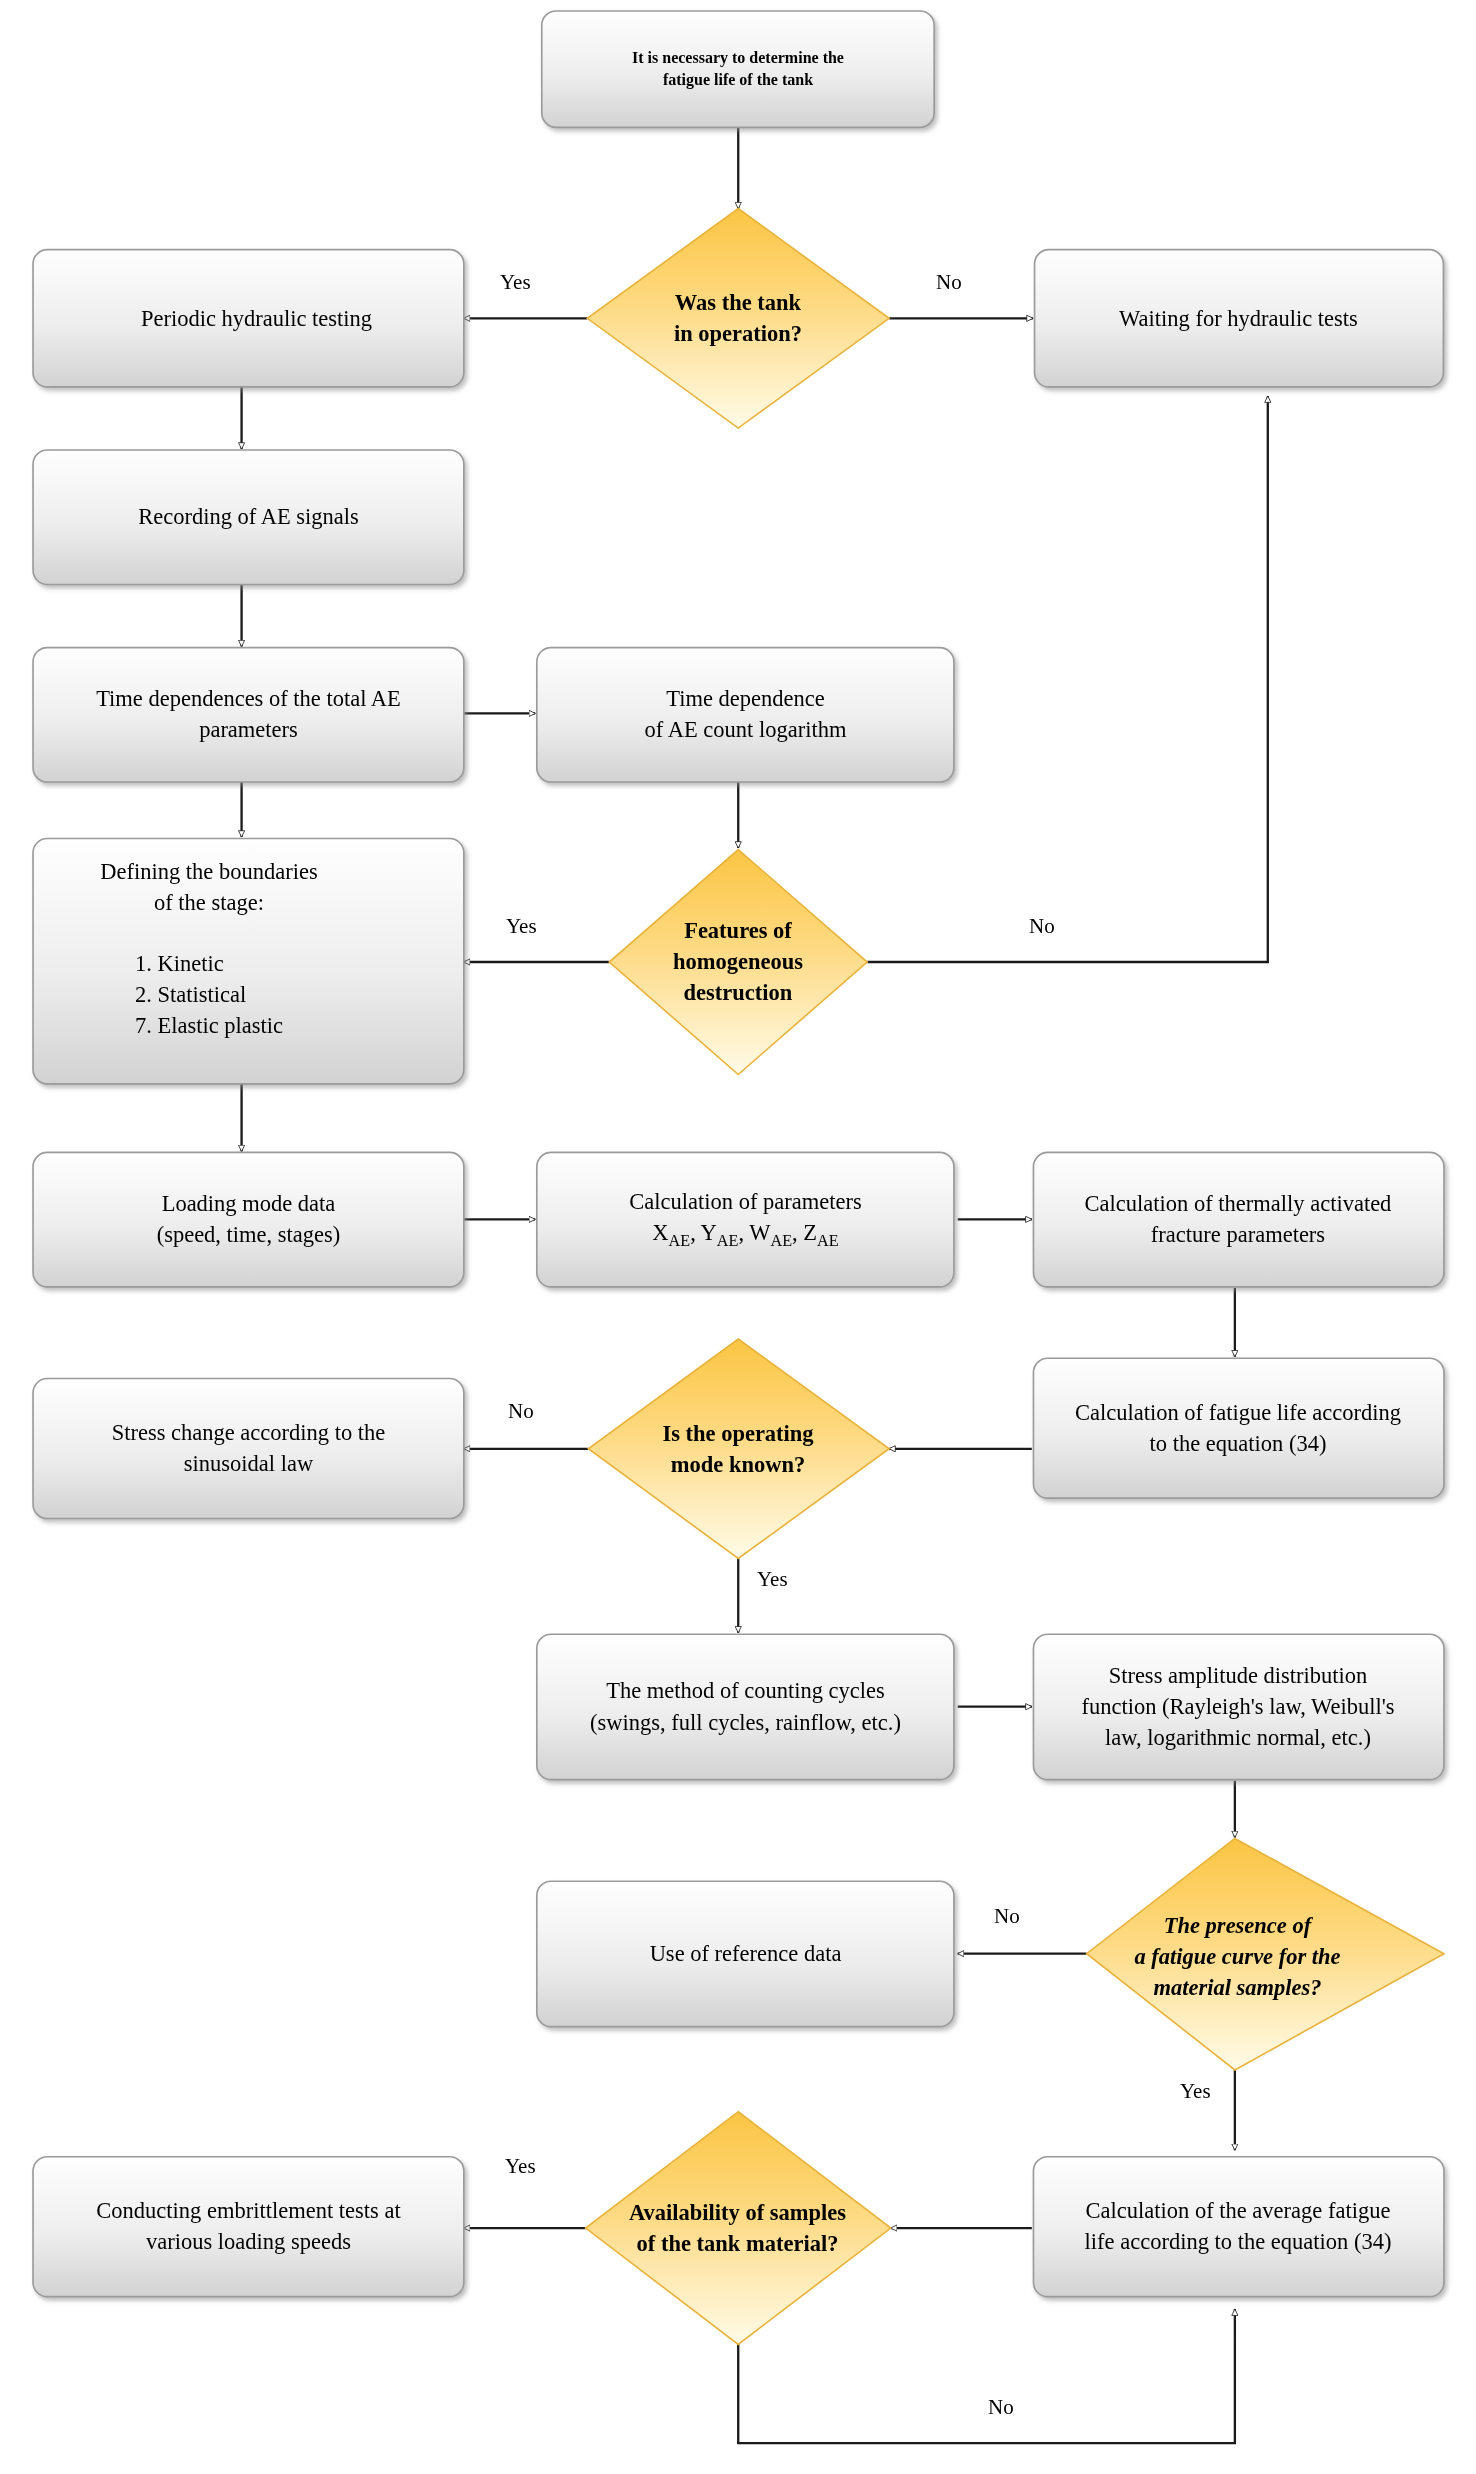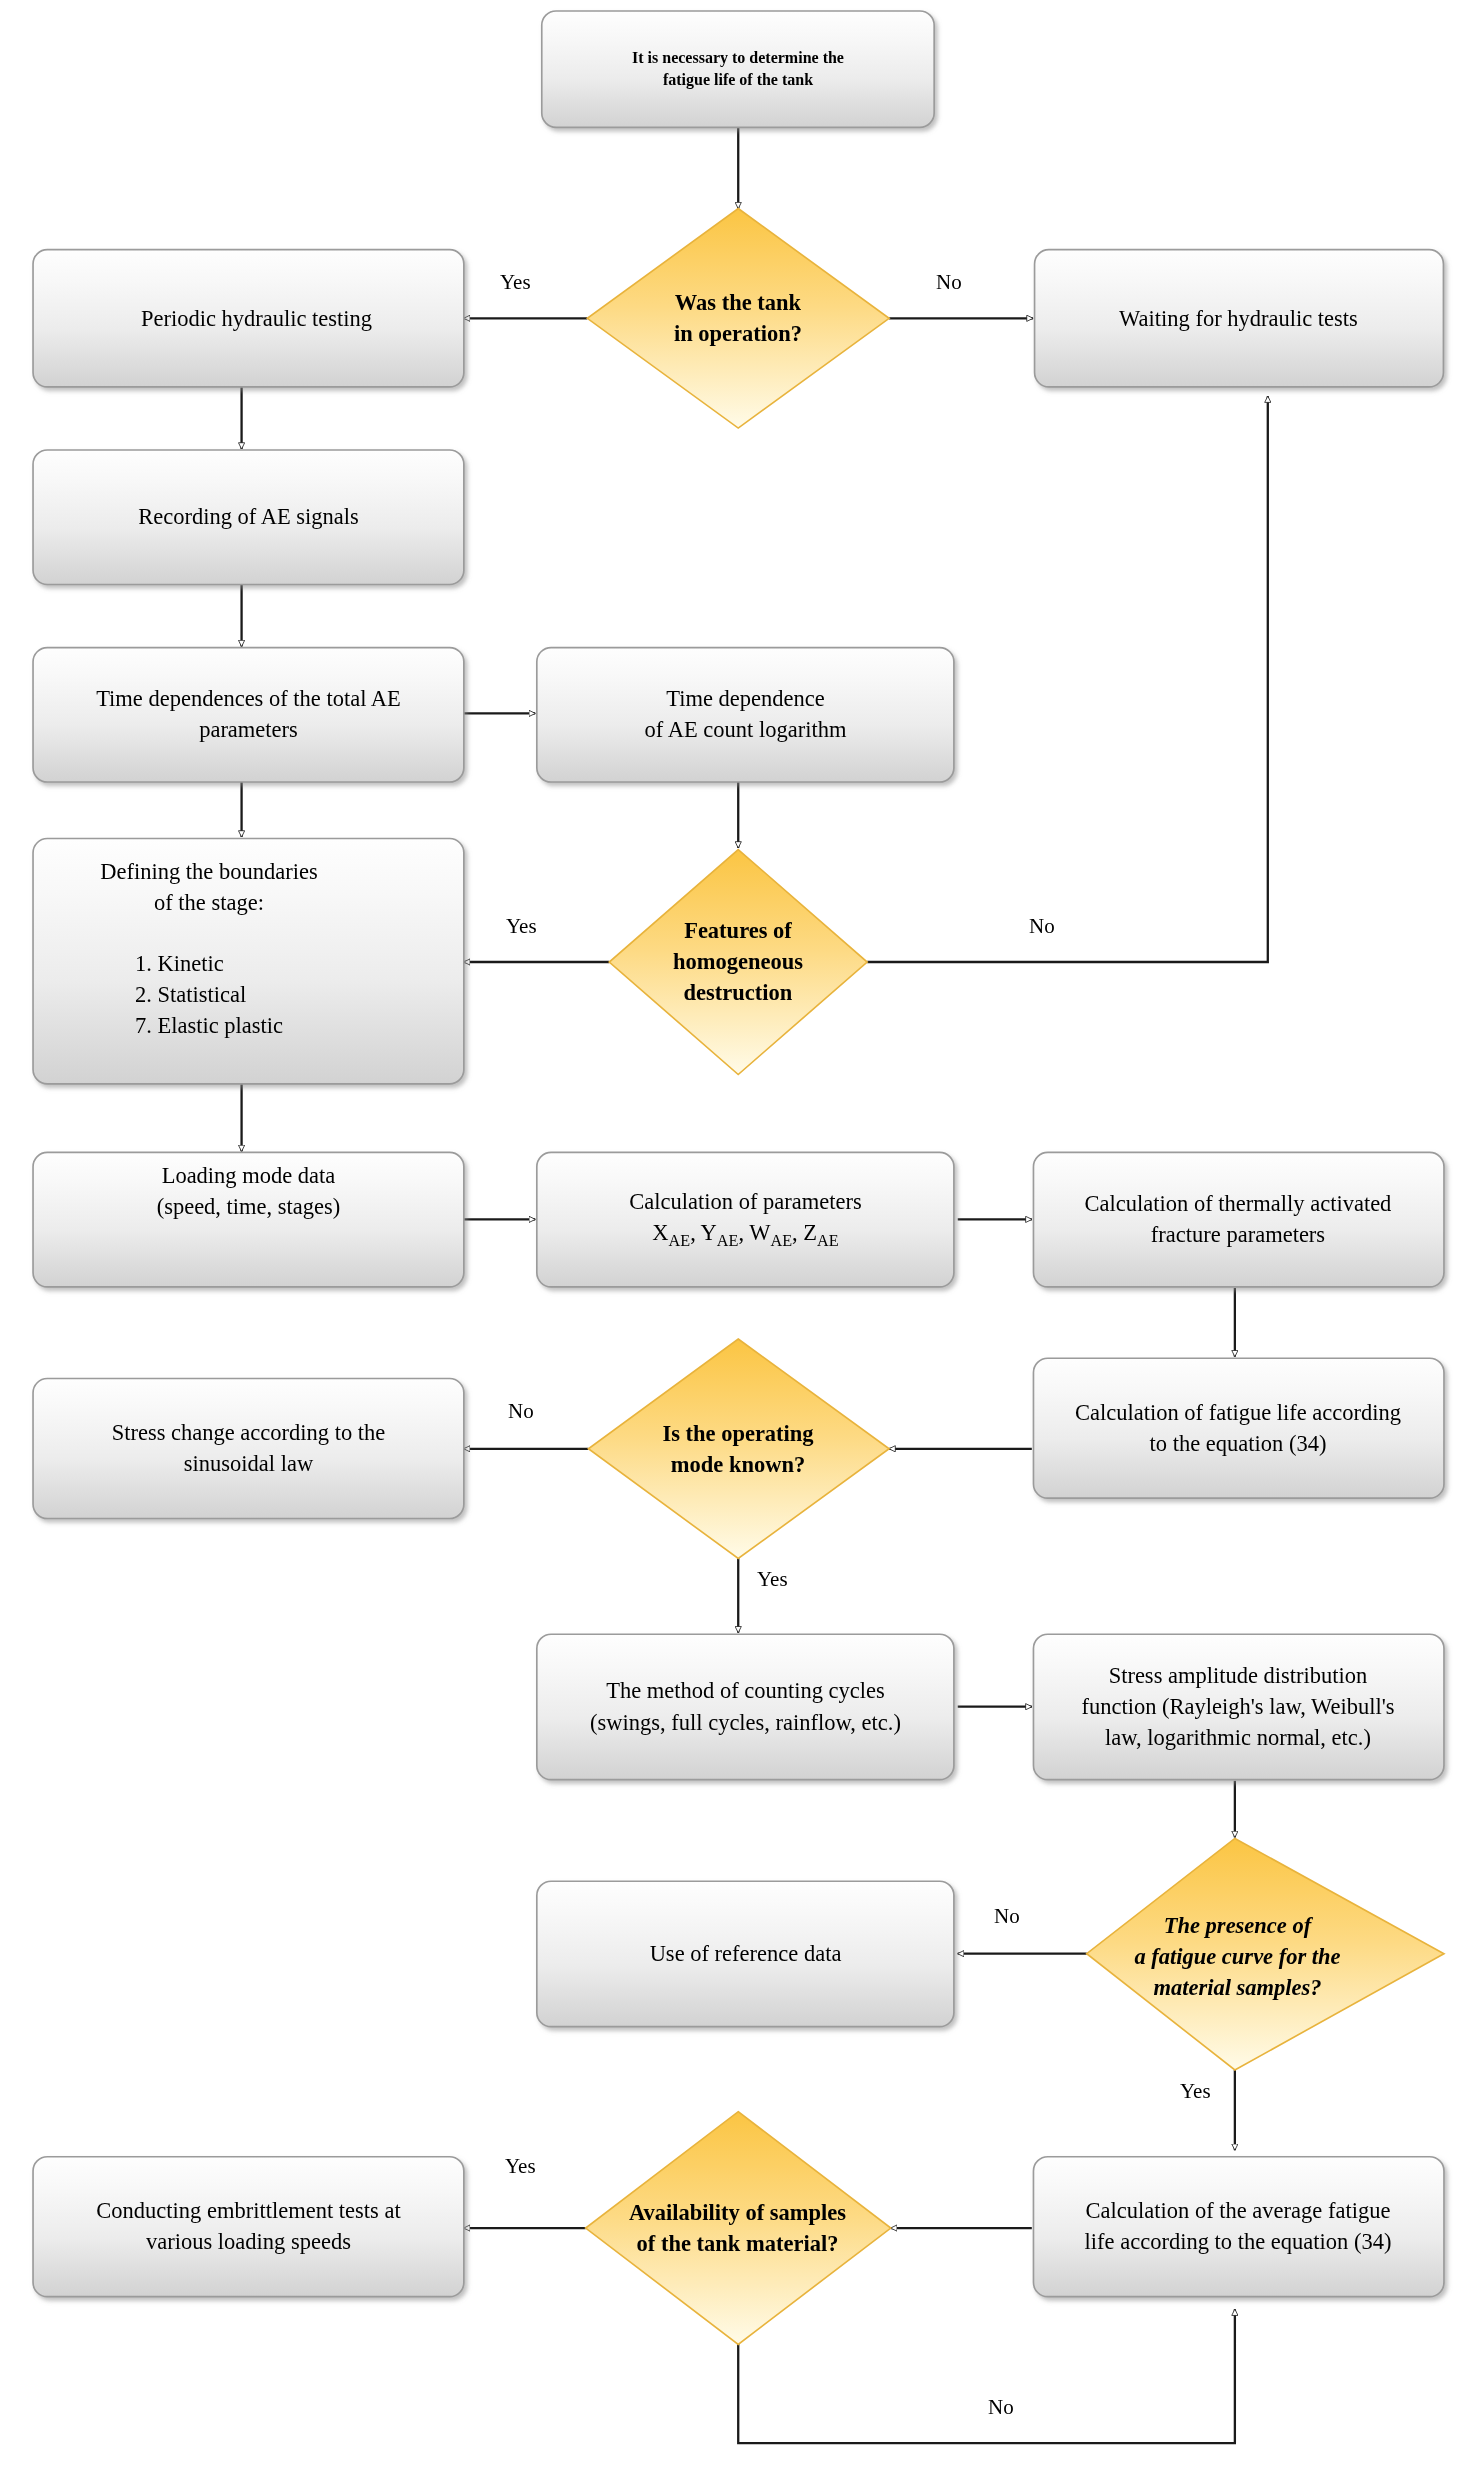--- a/index.html
+++ b/index.html
@@ -192,21 +192,21 @@
       </span>
     </span>
   </div>
 
   <div class="node-text dec-text" style="left:620px;top:893px;width:236px;height:137px;">
       <span style="white-space:pre-line">Features of
 homogeneous
 destruction</span>
     </div>
 
-  <div class="node-text proc-text" style="left:33px;top:1124px;width:431px;height:134px;border-radius:13px;">
+  <div class="node-text proc-text" style="left:33px;top:1152px;width:431px;height:134px;border-radius:13px;">
       <span style="white-space:pre-line">Loading mode data
 (speed, time, stages)</span>
     </div>
 
   <div class="node-text proc-text" style="left:1033px;top:1152px;width:410px;height:134px;">
       <span style="white-space:pre-line">Calculation of thermally activated
 fracture parameters</span>
     </div>
 
   <div class="node-text proc-text" style="left:537px;top:1152px;width:417px;height:134px;">

